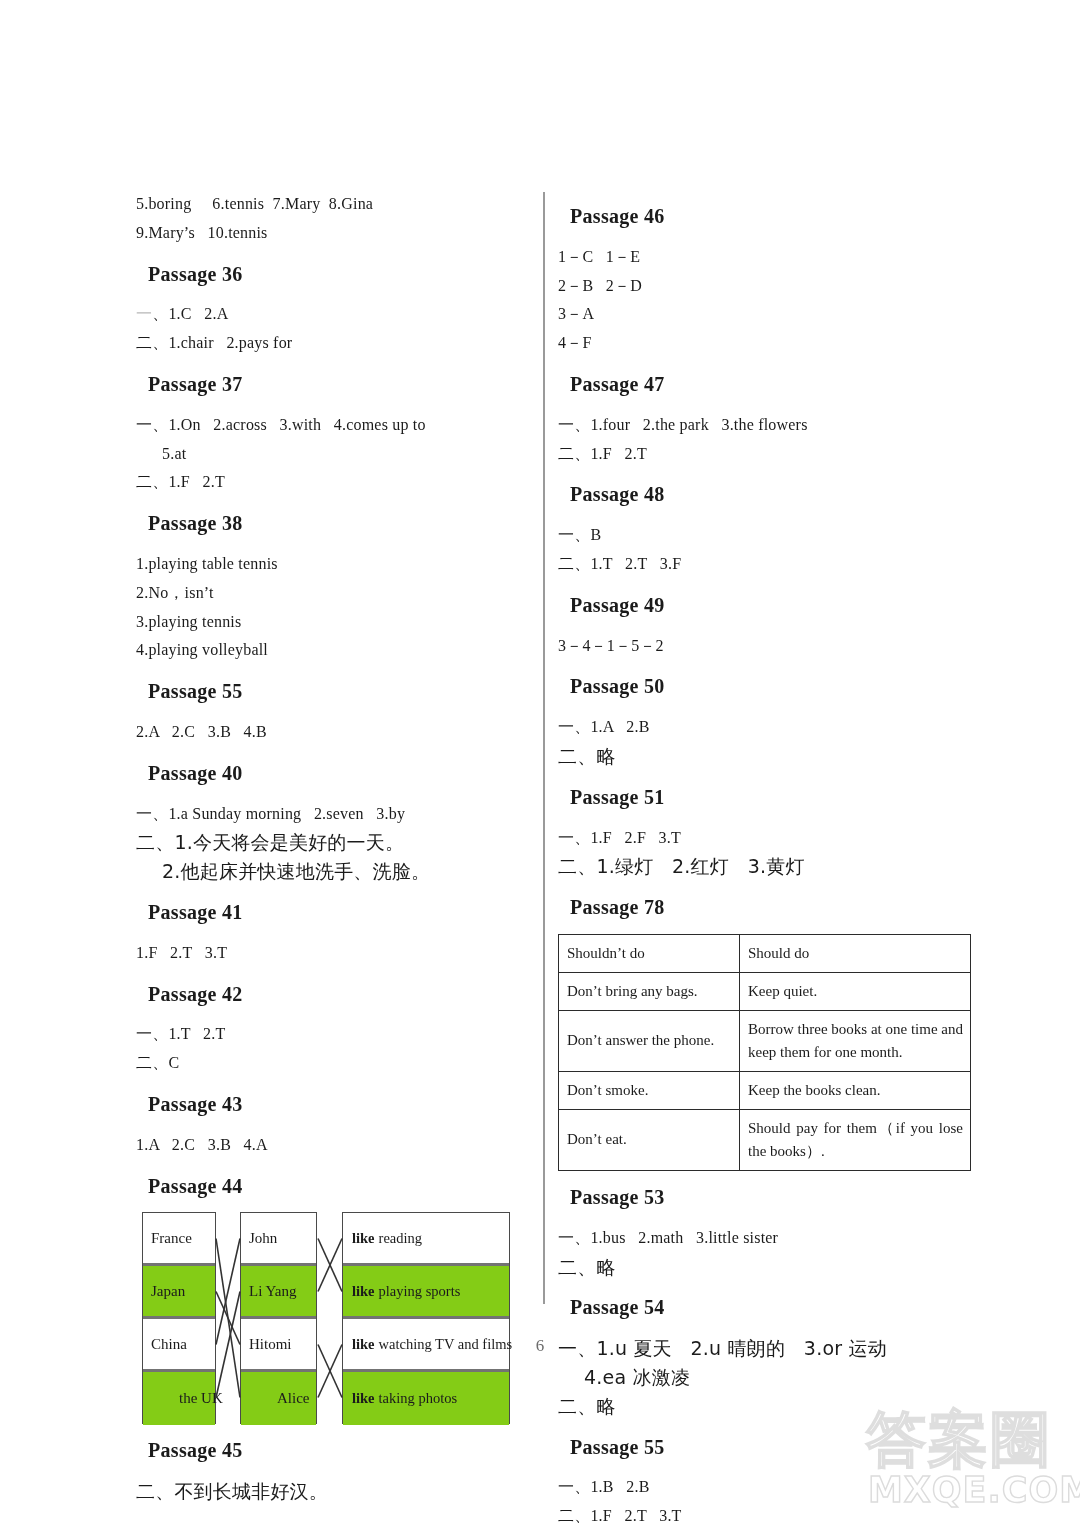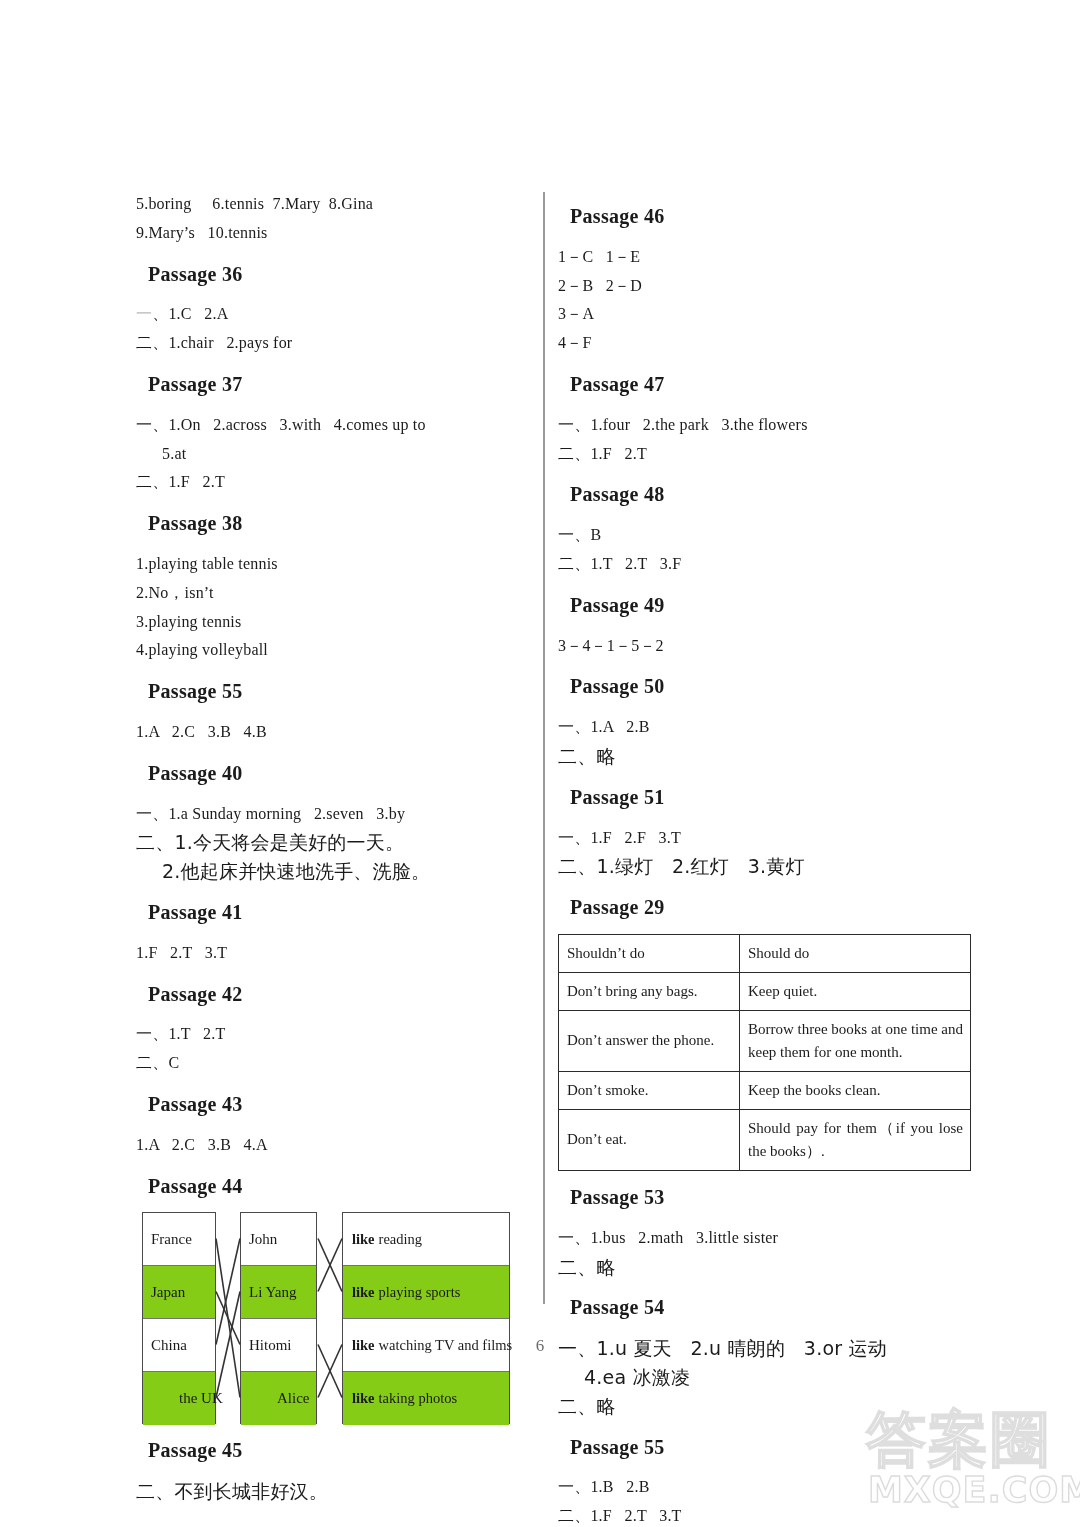--- a/index.html
+++ b/index.html
@@ -79,21 +79,21 @@
   #mbox-b { left: 104px; width: 77px;  height: 212px; }
   #mbox-c { left: 206px; width: 168px; height: 212px; }
   .mcell {
     height: 53px;
     box-sizing: border-box;
     display: flex;
     align-items: center;
     padding-left: 8px;
     font-size: 15px;
     white-space: nowrap;
-    border-bottom: 1px solid #737373;
+    border-bottom: 3px solid #737373;
   }
   .mcell:last-child { border-bottom: none; padding-left: 36px; }
   .mcell.shade { background: #84cc16; }
   #mbox-c .mcell { font-size: 14.5px; padding-left: 9px; }
   .mlike { font-weight: bold; margin-right: 4px; }
   #p44 svg { position: absolute; left: 0; top: 0; pointer-events: none; }
 
   
   #p52table {
     border-collapse: collapse;
@@ -174,21 +174,21 @@
       <div class="pass-head">Passage 37</div>
       <div class="ans"><span>一</span><span>、1.On   2.across   3.with   4.comes up to</span></div>
       <div class="ans indent"><span>5.at</span></div>
       <div class="ans"><span>二</span><span>、1.F   2.T</span></div>
       <div class="pass-head">Passage 38</div>
       <div class="ans"><span>1.playing table tennis</span></div>
       <div class="ans"><span>2.No，isn’t</span></div>
       <div class="ans"><span>3.playing tennis</span></div>
       <div class="ans"><span>4.playing volleyball</span></div>
       <div class="pass-head">Passage 55</div>
-      <div class="ans"><span>1.A   2.C   3.B   4.B</span></div>
+      <div class="ans"><span>2.A   2.C   3.B   4.B</span></div>
       <div class="pass-head">Passage 40</div>
       <div class="ans"><span>一</span><span>、1.a Sunday morning   2.seven   3.by</span></div>
       <div class="ans cjk"><span>二</span><span>、1.今天将会是美好的一天。</span></div>
       <div class="ans indent cjk"><span>2.他起床并快速地洗手、洗脸。</span></div>
       <div class="pass-head">Passage 41</div>
       <div class="ans"><span>1.F   2.T   3.T</span></div>
       <div class="pass-head">Passage 42</div>
       <div class="ans"><span>一</span><span>、1.T   2.T</span></div>
       <div class="ans"><span>二</span><span>、C</span></div>
       <div class="pass-head">Passage 43</div>
@@ -252,21 +252,21 @@
       <div class="ans"><span>一</span><span>、B</span></div>
       <div class="ans"><span>二</span><span>、1.T   2.T   3.F</span></div>
       <div class="pass-head">Passage 49</div>
       <div class="ans"><span>3－4－1－5－2</span></div>
       <div class="pass-head">Passage 50</div>
       <div class="ans"><span>一</span><span>、1.A   2.B</span></div>
       <div class="ans cjk"><span>二</span><span>、略</span></div>
       <div class="pass-head">Passage 51</div>
       <div class="ans"><span>一</span><span>、1.F   2.F   3.T</span></div>
       <div class="ans cjk"><span>二</span><span>、1.绿灯   2.红灯   3.黄灯</span></div>
-      <div class="pass-head">Passage 29</div>
+      <div class="pass-head">Passage 78</div>
       <table id="p52table">
         <tbody>
           <tr>
             <td class="c1">Shouldn’t do</td>
             <td class="c2">Should do</td>
           </tr>
           <tr>
             <td class="c1">Don’t bring any bags.</td>
             <td class="c2">Keep quiet.</td>
           </tr>

